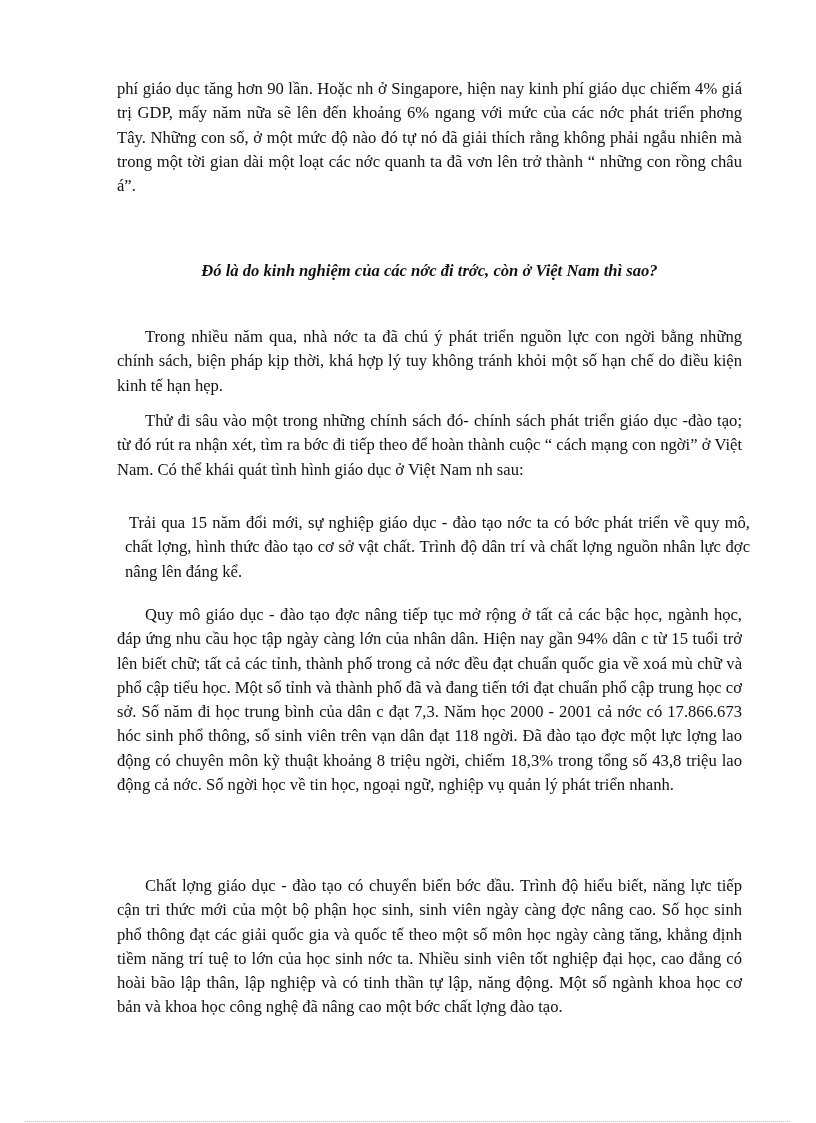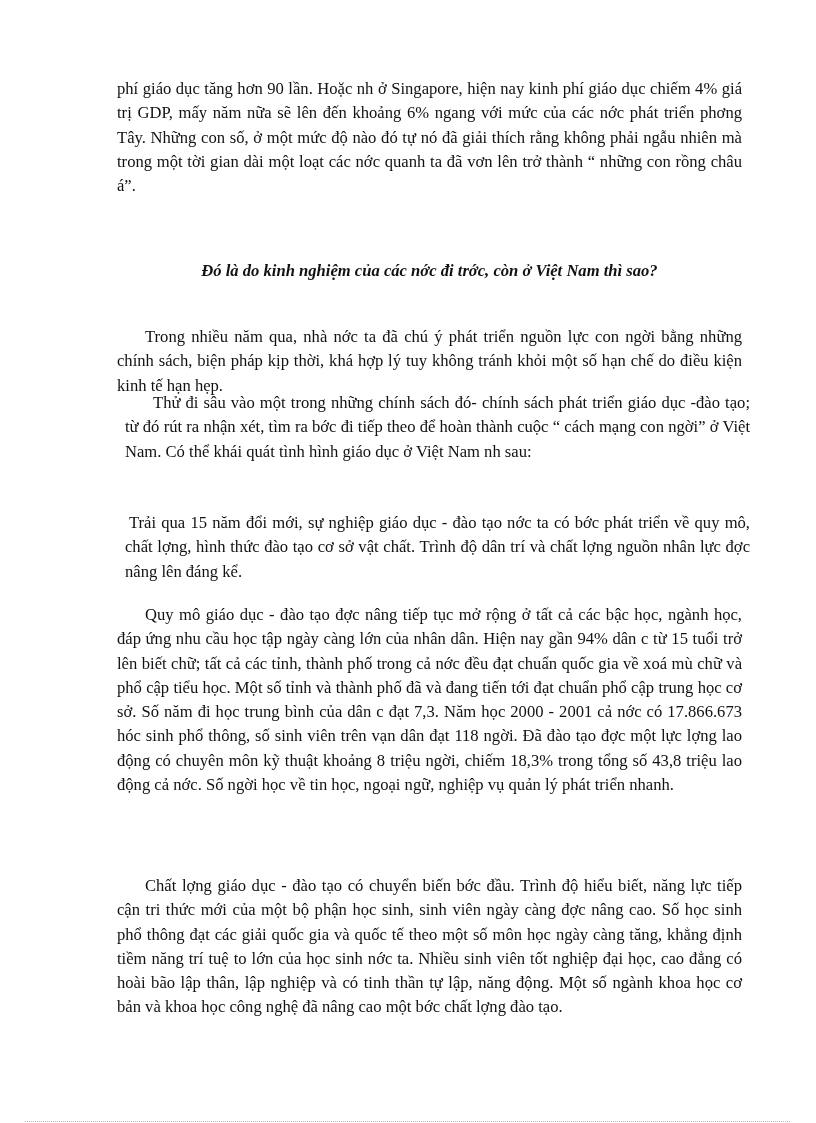--- a/index.html
+++ b/index.html
@@ -26,21 +26,21 @@
 </head>
 <body>
 
 <div class="page">
   <p class="para block" style="top:0px;">phí giáo dục tăng hơn 90 lần. Hoặc nh   ở Singapore, hiện nay kinh phí giáo dục chiếm 4% giá trị GDP, mấy năm nữa sẽ lên đến khoảng 6% ngang với mức của các nớc  phát triển phơng  Tây. Những con số, ở một mức độ nào đó tự nó đã giải thích rằng không phải ngẫu nhiên mà trong một tời gian dài một loạt các nớc  quanh ta đã vơn  lên trở thành “ những con rồng châu á”.</p>
 
   <p class="heading" style="top:182px;">Đó là do kinh nghiệm của các nớc  đi trớc,  còn ở Việt Nam thì sao?</p>
 
   <p class="para block indent" style="top:232px;margin-top:16px;">Trong nhiều năm qua, nhà nớc  ta đã chú ý phát triển nguồn lực con ngời bằng những chính sách, biện pháp kịp thời, khá hợp lý tuy không tránh khỏi một số hạn chế do điều kiện kinh tế hạn hẹp.</p>
 
-  <p class="para block indent" style="top:314px;margin-left:8px;">Thử đi sâu vào một trong những chính sách đó- chính sách phát triển giáo dục -đào tạo; từ đó rút ra nhận xét, tìm ra bớc  đi tiếp theo để hoàn thành cuộc “ cách mạng con ngời”  ở Việt Nam. Có thể khái quát tình hình giáo dục ở Việt Nam nh  sau:</p>
+  <p class="para block indent" style="top:332px;">Thử đi sâu vào một trong những chính sách đó- chính sách phát triển giáo dục -đào tạo; từ đó rút ra nhận xét, tìm ra bớc  đi tiếp theo để hoàn thành cuộc “ cách mạng con ngời”  ở Việt Nam. Có thể khái quát tình hình giáo dục ở Việt Nam nh  sau:</p>
 
   <p class="para block indent-small" style="top:434px;">Trải qua 15 năm đổi mới, sự nghiệp giáo dục - đào tạo nớc  ta có bớc  phát triển về quy mô, chất lợng,  hình thức đào tạo cơ sở vật chất. Trình độ dân trí và chất lợng  nguồn nhân lực đợc  nâng lên đáng kể.</p>
 
   <p class="para block indent" style="top:526px;">Quy mô giáo dục - đào tạo đợc  nâng tiếp tục mở rộng ở tất cả các bậc học, ngành học, đáp ứng nhu cầu học tập ngày càng lớn của nhân dân. Hiện nay gần 94% dân c  từ 15 tuổi trở lên biết chữ; tất cả các tỉnh, thành phố trong cả nớc đều đạt chuẩn quốc gia về xoá mù chữ và phổ cập tiểu học. Một số tỉnh và thành phố đã và đang tiến tới đạt chuẩn phổ cập trung học cơ sở. Số năm đi học trung bình của dân c  đạt 7,3. Năm học 2000 - 2001 cả nớc  có 17.866.673 hóc sinh phổ thông, số sinh viên trên vạn dân đạt 118 ngời.  Đã đào tạo đợc  một lực lợng  lao động có chuyên môn kỹ thuật khoảng 8 triệu ngời,  chiếm 18,3% trong tổng số 43,8 triệu lao động cả nớc.  Số ngời  học về tin học, ngoại ngữ, nghiệp vụ quản lý phát triển nhanh.</p>
 
   <p class="para block indent" style="top:797px;">Chất lợng  giáo dục - đào tạo có chuyển biến bớc  đầu. Trình độ hiểu biết, năng lực tiếp cận tri thức mới của một bộ phận học sinh, sinh viên ngày càng đợc  nâng cao. Số học sinh phổ thông đạt các giải quốc gia và quốc tế theo một số môn học ngày càng tăng, khẳng định tiềm năng trí tuệ to lớn của học sinh nớc  ta. Nhiều sinh viên tốt nghiệp đại học, cao đẳng có hoài bão lập thân, lập nghiệp và có tinh thần tự lập, năng động. Một số ngành khoa học cơ bản và khoa học công nghệ đã nâng cao một bớc  chất lợng  đào tạo.</p>
 </div>
 
 <div class="dotline"></div>
 

